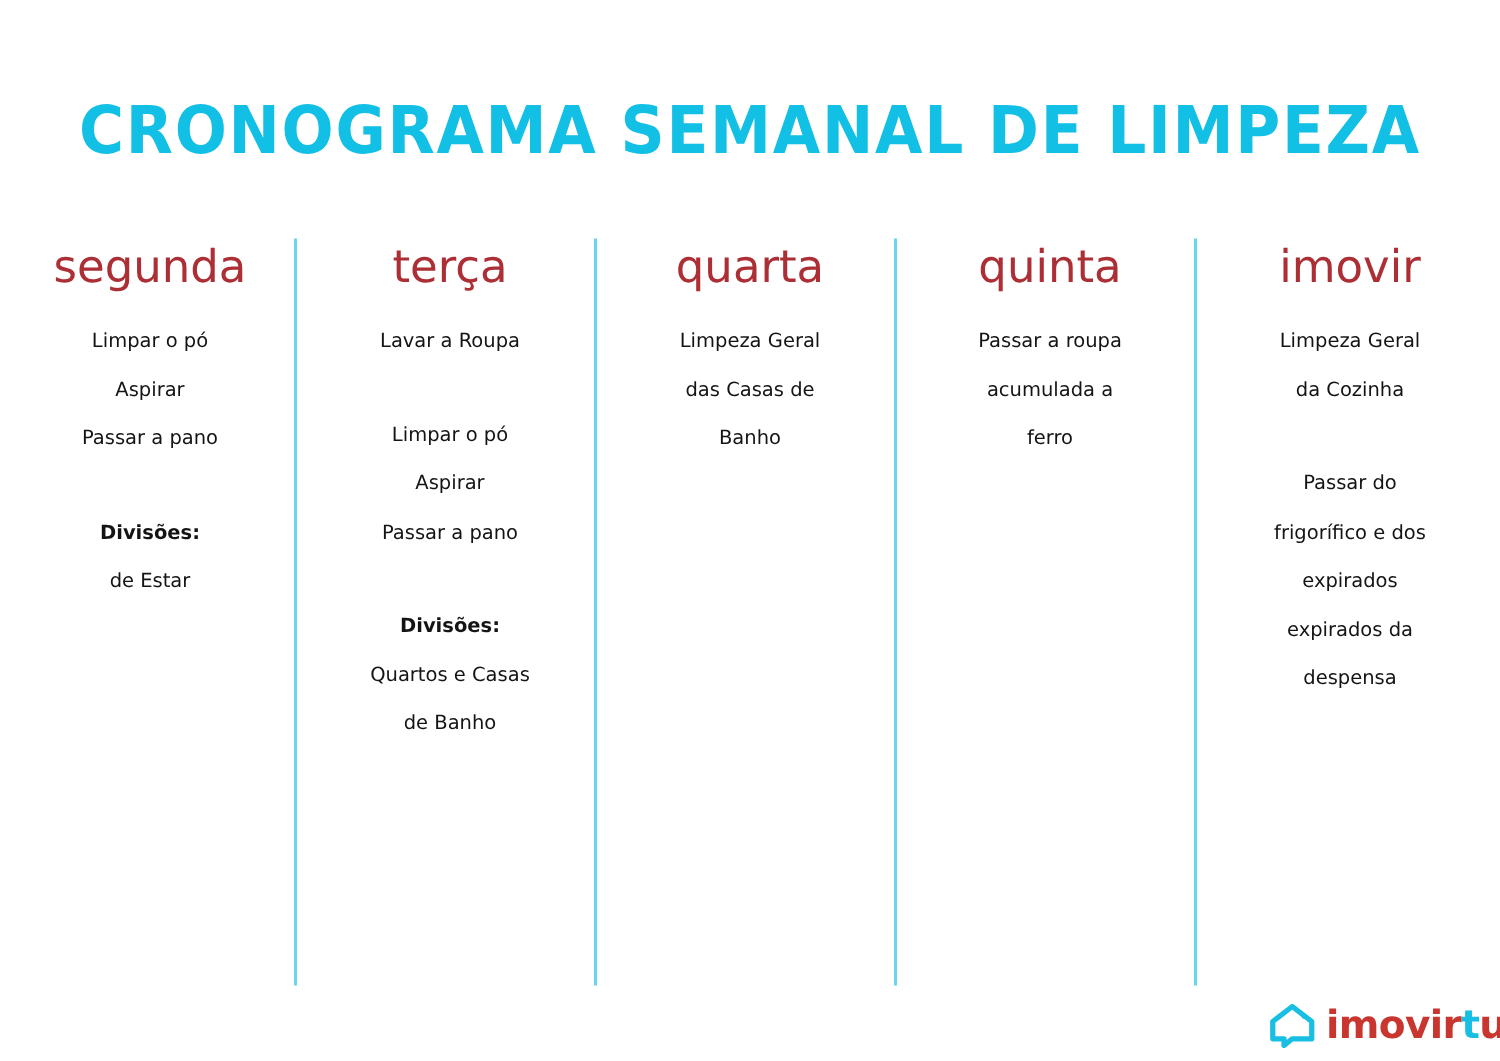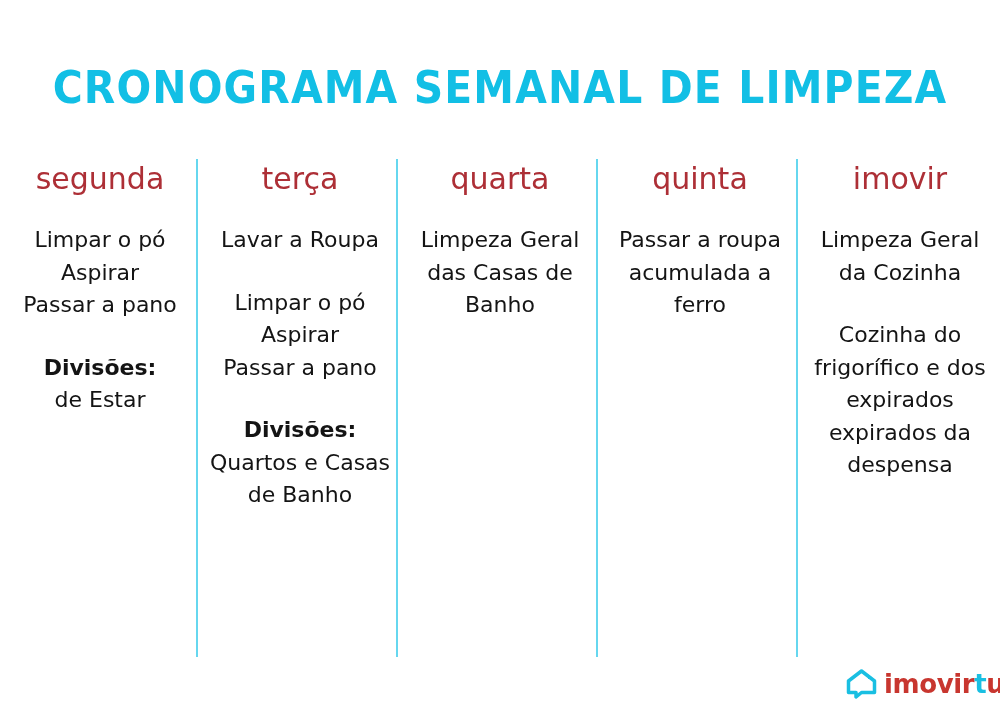--- a/index.html
+++ b/index.html
@@ -60,26 +60,26 @@
     color: #ad2f36;
     font-family: "DejaVu Sans", sans-serif;
     font-size: 30px;
     line-height: 1;
     margin-top: 9px;
     margin-bottom: 0;
     text-align: left;
     white-space: nowrap;
   }
   .col-body {
-    margin-top: 30px;
+    margin-top: 18px;
     width: 100%;
     text-align: center;
     color: #141414;
     font-family: "DejaVu Sans", sans-serif;
-    font-size: 22px;
+    font-size: 13px;
     line-height: 32.5px;
   }
   .block {
     margin: 0 0 30px 0;
   }
   .block:last-child {
     margin-bottom: 0;
   }
   .block .line {
     display: block;
@@ -196,21 +196,21 @@
         </div>
       </div>
       <div class="column">
         <div class="col-head">imovir</div>
         <div class="col-body">
           <div class="block">
             <span class="line">Limpeza Geral</span>
             <span class="line">da Cozinha</span>
           </div>
           <div class="block">
-            <span class="line">Cozinha do</span>
+            <span class="line">Passar do</span>
             <span class="line">frigorífico e dos</span>
             <span class="line">expirados</span>
             <span class="line">expirados da</span>
             <span class="line">despensa</span>
           </div>
         </div>
       </div>
     </div>
 
   <div class="logo">

